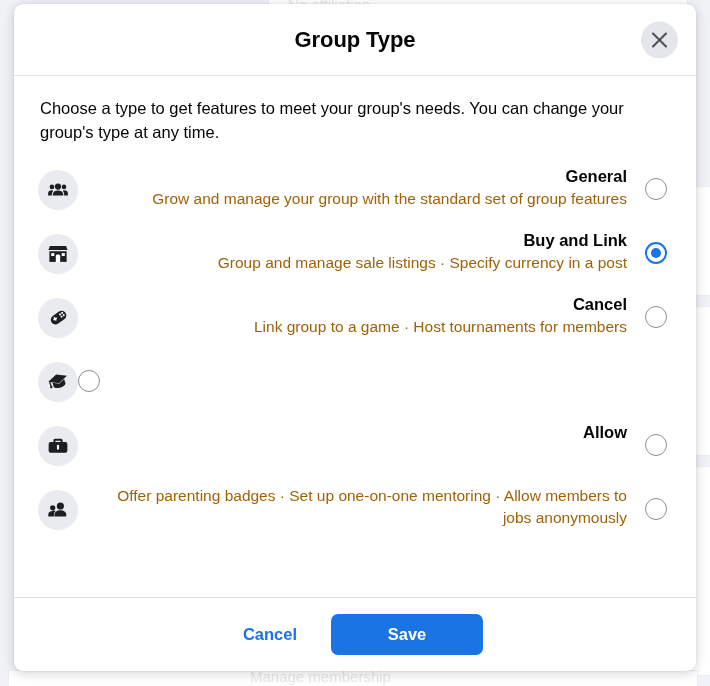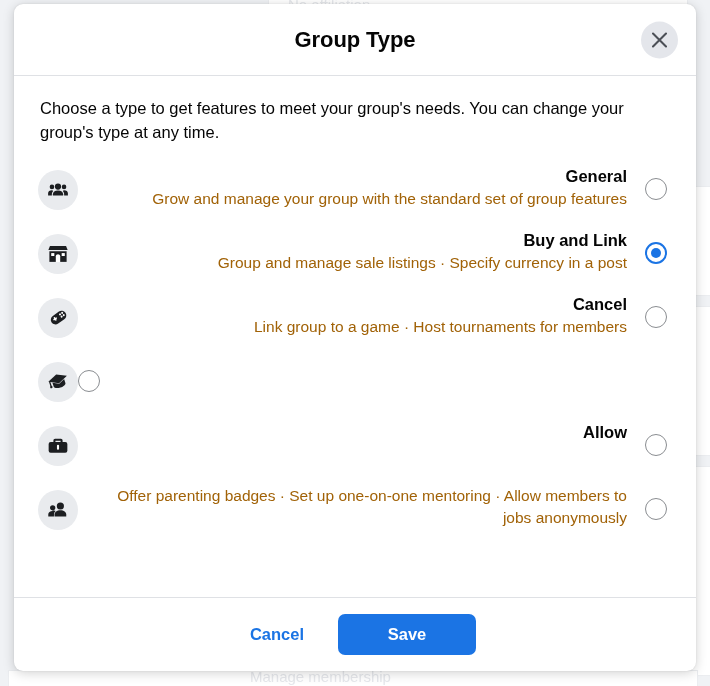--- a/index.html
+++ b/index.html
@@ -200,21 +200,21 @@
     cursor: pointer;
   }
   .btn-save {
     background: #1b74e4;
     border: none;
     color: #ffffff;
     font-size: 16.5px;
     font-weight: bold;
     font-family: inherit;
     padding: 11px 0;
-    width: 138px;
+    width: 152px;
     border-radius: 7px;
     cursor: pointer;
   }
 </style>
 </head>
 <body>
 
 <div class="backdrop">
   <div class="bg-card c1"></div>
   <div class="bg-card c2"></div>

